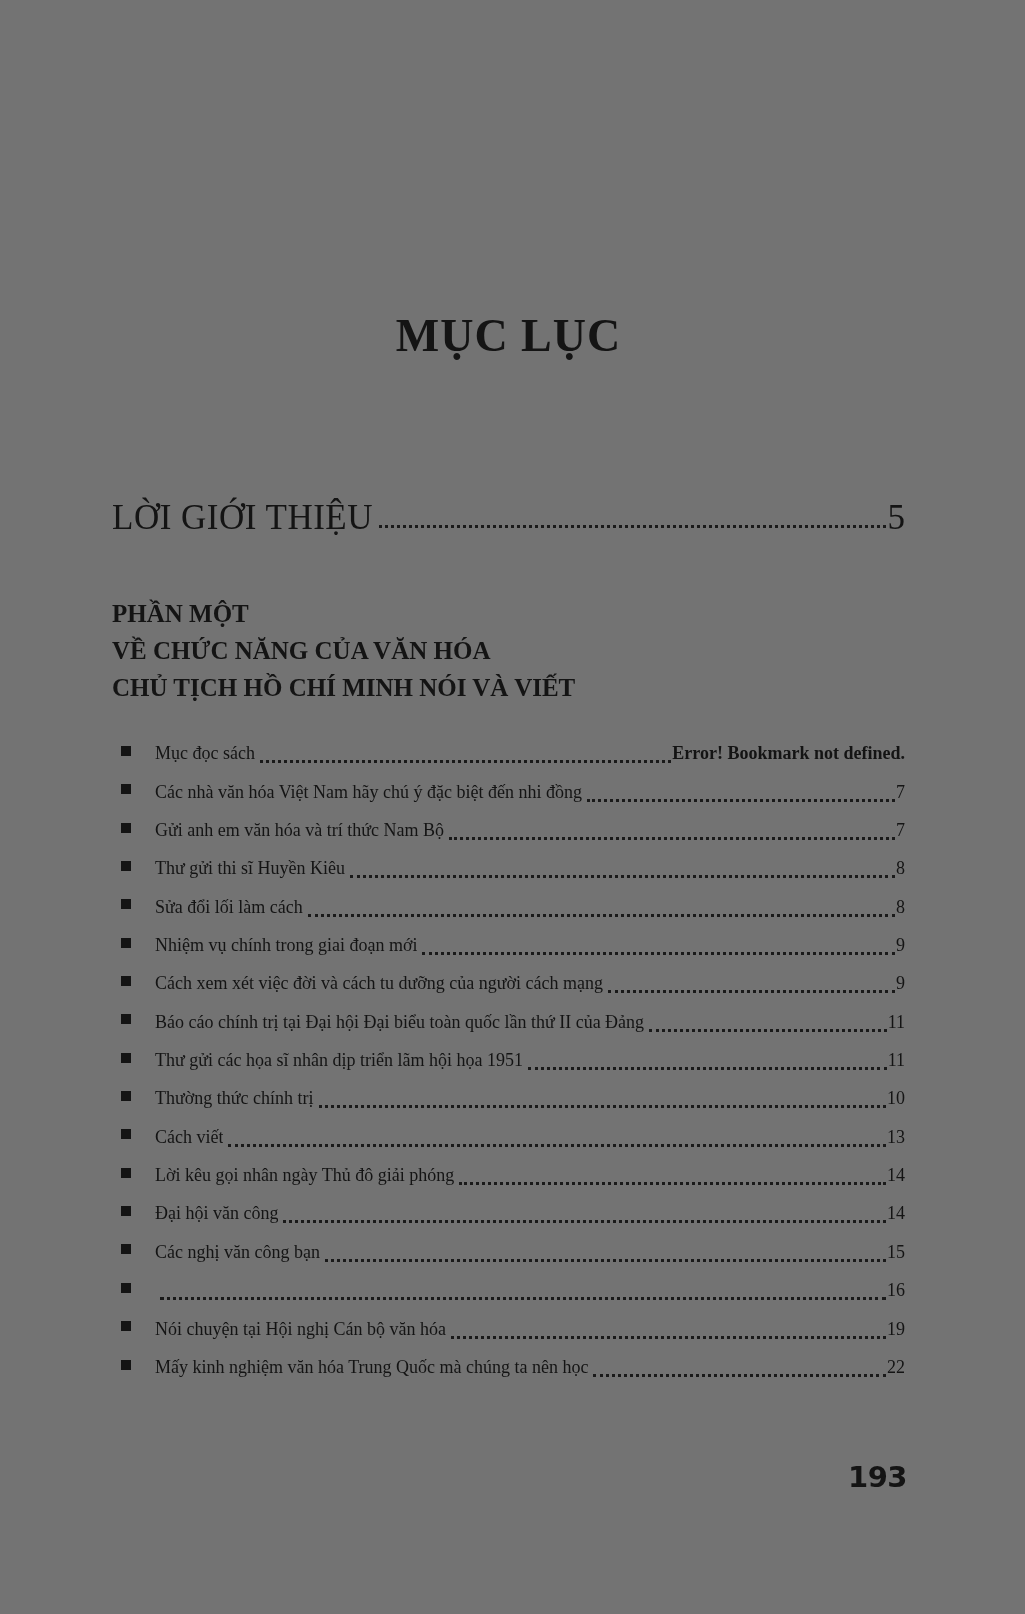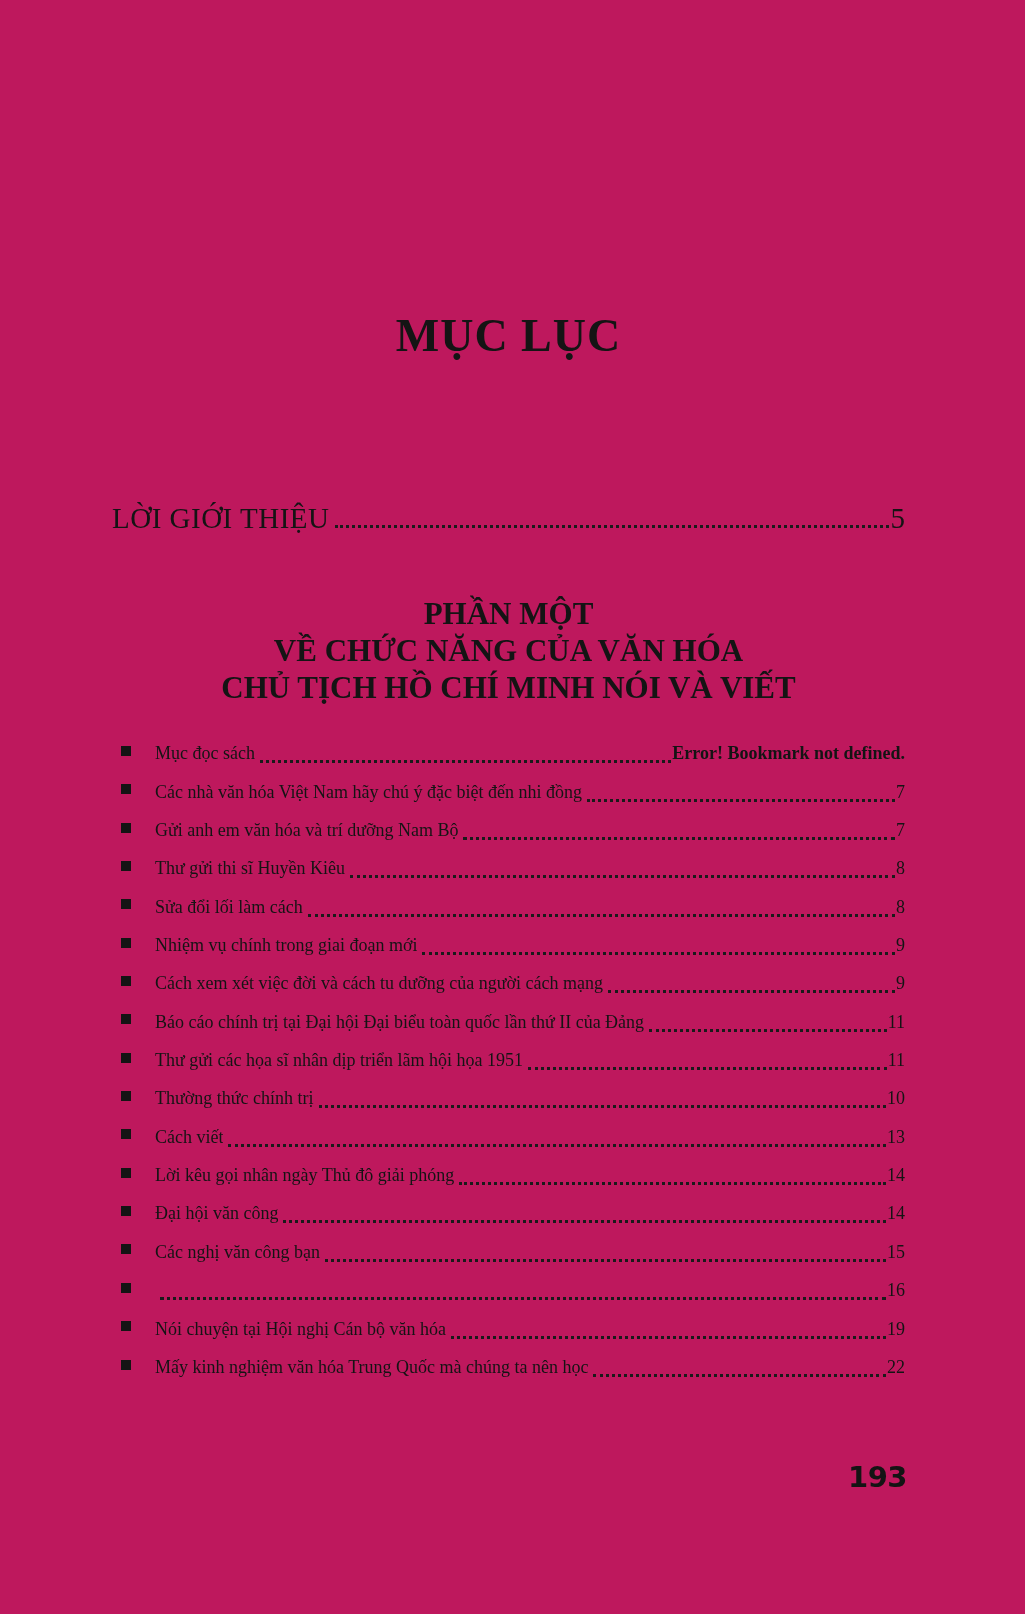--- a/index.html
+++ b/index.html
@@ -4,21 +4,21 @@
 <style>
   html, body {
     margin: 0;
     padding: 0;
     background: #ffffff;
   }
   .page {
     position: relative;
     width: 1025px;
     height: 1614px;
-    background: #be185d;
+    background: #737373;
     color: #141414;
     font-family: "Liberation Serif", serif;
     overflow: hidden;
   }
   .title {
     position: absolute;
     top: 311px;
     left: 112px;
     width: 793px;
     margin: 0;
@@ -28,21 +28,21 @@
     letter-spacing: 1px;
     line-height: 1.1;
   }
   .intro-row {
     position: absolute;
     top: 501px;
     left: 112px;
     width: 793px;
     display: flex;
     align-items: flex-start;
-    font-size: 29px;
+    font-size: 35px;
     line-height: 34px;
   }
   .intro-row .label {
     white-space: nowrap;
     letter-spacing: 0.5px;
   }
   .leader {
     flex: 1 1 auto;
     min-width: 10px;
     border-bottom: 3px dotted #1a1a1a;
@@ -50,23 +50,22 @@
     align-self: flex-end;
   }
   .page-num {
     white-space: nowrap;
   }
   .section-heading {
     position: absolute;
     top: 595px;
     left: 112px;
     width: 793px;
-    text-align: center;
-    font-weight: bold;
-    font-size: 31px;
+    font-weight: bold;
+    font-size: 25px;
     line-height: 37px;
   }
   .toc-list {
     position: absolute;
     top: 731px;
     left: 112px;
     width: 793px;
   }
   .toc-row {
     position: relative;
@@ -137,21 +136,21 @@
 
   <div class="toc-row">
     <span class="bullet"></span>
     <span class="label">Các nhà văn hóa Việt Nam hãy chú ý đặc biệt đến nhi đồng</span>
     <span class="leader"></span>
     <span class="page-num">7</span>
   </div>
 
   <div class="toc-row">
     <span class="bullet"></span>
-    <span class="label">Gửi anh em văn hóa và trí dưỡng Nam Bộ</span>
+    <span class="label">Gửi anh em văn hóa và trí thức Nam Bộ</span>
     <span class="leader"></span>
     <span class="page-num">7</span>
   </div>
 
   <div class="toc-row">
     <span class="bullet"></span>
     <span class="label">Thư gửi thi sĩ Huyền Kiêu</span>
     <span class="leader"></span>
     <span class="page-num">8</span>
   </div>

